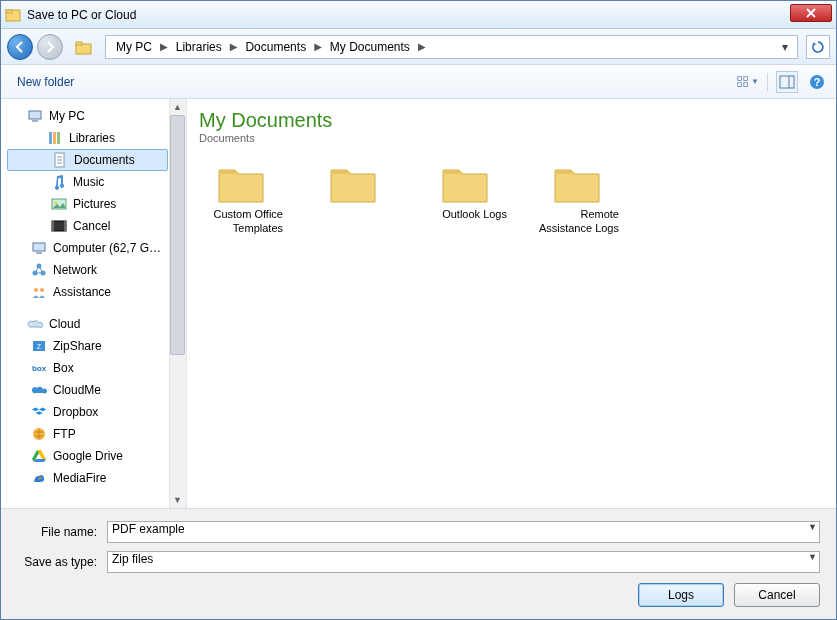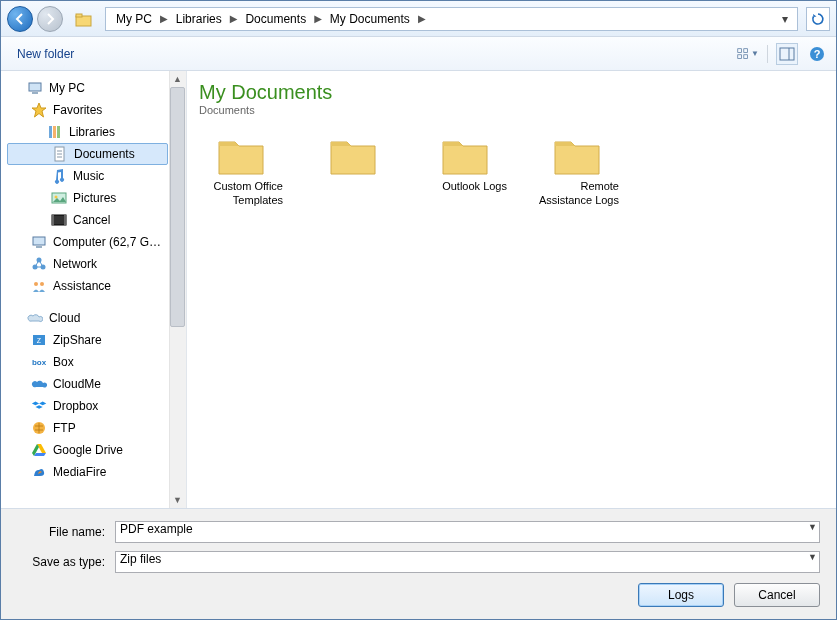--- a/index.html
+++ b/index.html
@@ -39,35 +39,49 @@
 .tree-item .exp { width:10px; font-size:9px; color:#666; text-align:center; display:inline-block;}
 .tree-item .icn { width:16px; height:16px; flex-shrink:0;}
 .tree-group { margin-top:10px;}
 .content { flex:1; padding: 10px 12px; overflow:auto; background:#fff;}
 .content h1 { font-size: 20px; color:#3a8f1f; font-weight:400;}
 .content .sub { font-size:11px; color:#666; margin-bottom:18px;}
 .folders { display:flex; gap:28px; flex-wrap:wrap;}
 .folder-item { width: 84px; text-align:right; cursor:pointer;}
 .folder-item .fimg { width:48px; height:42px; margin:0 auto 4px;}
 .folder-item .flabel { font-size:11px; line-height:1.25; color:#000; word-wrap:break-word;}
-.footer { padding: 12px 16px 12px 16px; background:#f0f0f0;}
+.footer { padding: 12px 16px 12px 8px; background:#f0f0f0;}
 .field-row { display:flex; align-items:center; margin-bottom:8px;}
 .field-row label { width:98px; text-align:right; padding-right:10px; font-size:12px;}
 .field-row .combo { flex:1; height:22px; background:#fff; border:1px solid #abadb3; display:flex; padding:0 4px; position:relative;}
 .field-row .combo .dd { position:absolute; right:2px; font-size:9px; color:#444;}
 .btn-row { display:flex; justify-content:flex-end; gap:10px; margin-top:10px;}
 .btn { width:86px; height:24px; border:1px solid #8a8f96; background:linear-gradient(#fdfdfd,#e4e7ea); border-radius:3px; font-size:12px; cursor:pointer;}
 .btn.primary { border:1px solid #3b79b7; background:linear-gradient(#eef6ff,#cfe6fb); box-shadow: 0 0 0 1px #a6d0f7 inset;}
 .ellipsis { white-space:nowrap; overflow:hidden; text-overflow:ellipsis;}
 </style>
 </head>
 <body>
 
 <div class="window">
 
+  <div class="titlebar">
+    <span class="icon">
+      <svg viewBox="0 0 16 16">
+          <rect x="1" y="3" width="14" height="11" fill="#f7d774" stroke="#c9a63f"></rect>
+          <rect x="1" y="3" width="6" height="3" fill="#f7d774" stroke="#c9a63f"></rect>
+        </svg>
+    </span>
+    <span class="title">Save to PC or Cloud</span>
+    <div class="close-btn">
+      <svg width="10" height="10" viewBox="0 0 10 10">
+          <path d="M1 1 L9 9 M9 1 L1 9" stroke="#fff" stroke-width="1.8"></path>
+        </svg>
+    </div>
+  </div>
 
   <div class="navbar">
     <div class="nav-back">
       <svg viewBox="0 0 14 14">
           <path d="M9 2 L4 7 L9 12" stroke="#fff" stroke-width="2" fill="none"></path>
         </svg>
     </div>
     <div class="nav-fwd">
       <svg viewBox="0 0 14 14">
           <path d="M5 2 L10 7 L5 12" stroke="#fff" stroke-width="2" fill="none"></path>
@@ -140,26 +154,20 @@
 
     <div class="sidebar">
 
       <div class="tree-item">
         <span class="exp"></span>
         <span class="icn"><svg viewBox="0 0 16 16">
               <rect x="2" y="3" width="12" height="8" fill="#cfe3f5" stroke="#5b7ca2"></rect>
               <rect x="5" y="12" width="6" height="2" fill="#9ab1c6"></rect>
             </svg></span>
         <span>My PC</span>
-      </div>
-      <div class="tree-item lvl1">
-        <span class="icn"><svg viewBox="0 0 16 16">
-              <path d="M8 1 L10 6 L15 6 L11 9 L12.5 15 L8 11.5 L3.5 15 L5 9 L1 6 L6 6 Z" fill="#f5c542" stroke="#cf9b1e"></path>
-            </svg></span>
-        <span>Favorites</span>
       </div>
       <div class="tree-item lvl1">
         <span class="exp"></span>
         <span class="icn"><svg viewBox="0 0 16 16">
               <rect x="2" y="2" width="3" height="12" fill="#6fa8dc"></rect>
               <rect x="6" y="2" width="3" height="12" fill="#f6b26b"></rect>
               <rect x="10" y="2" width="3" height="12" fill="#93c47d"></rect>
             </svg></span>
         <span>Libraries</span>
       </div>

